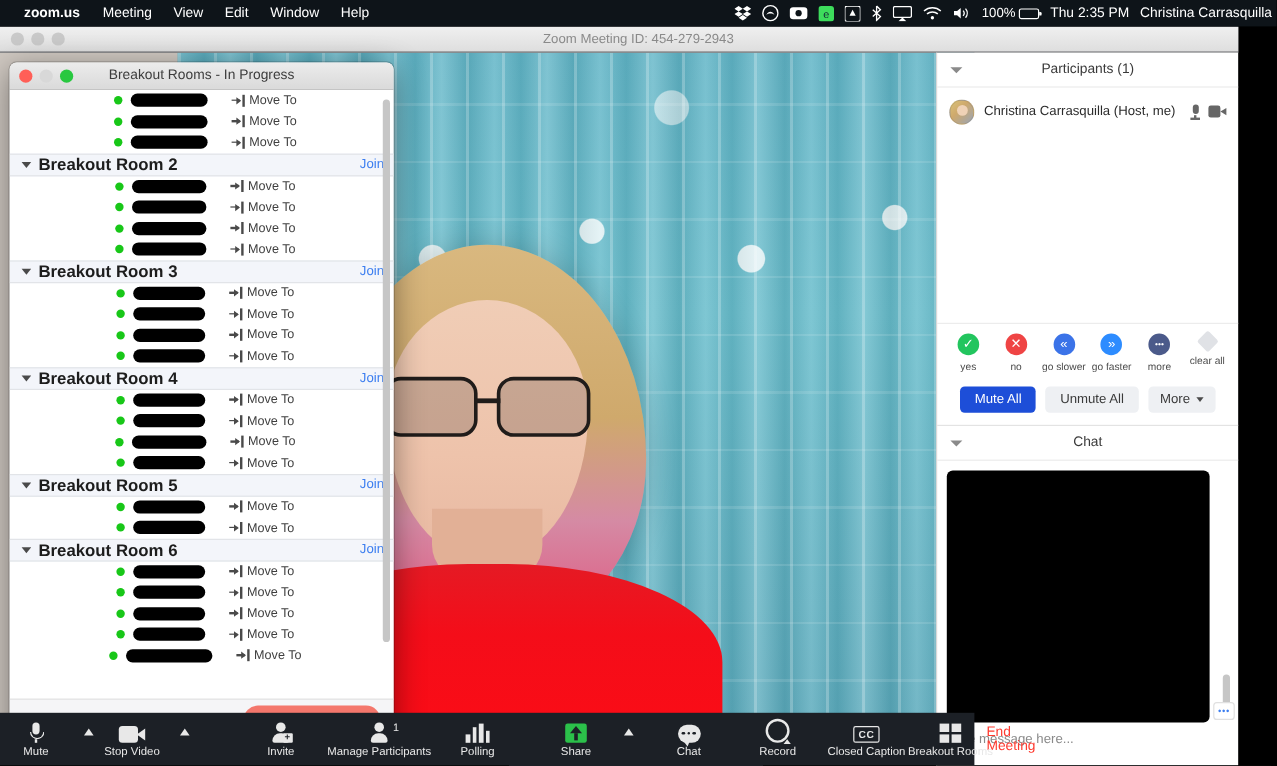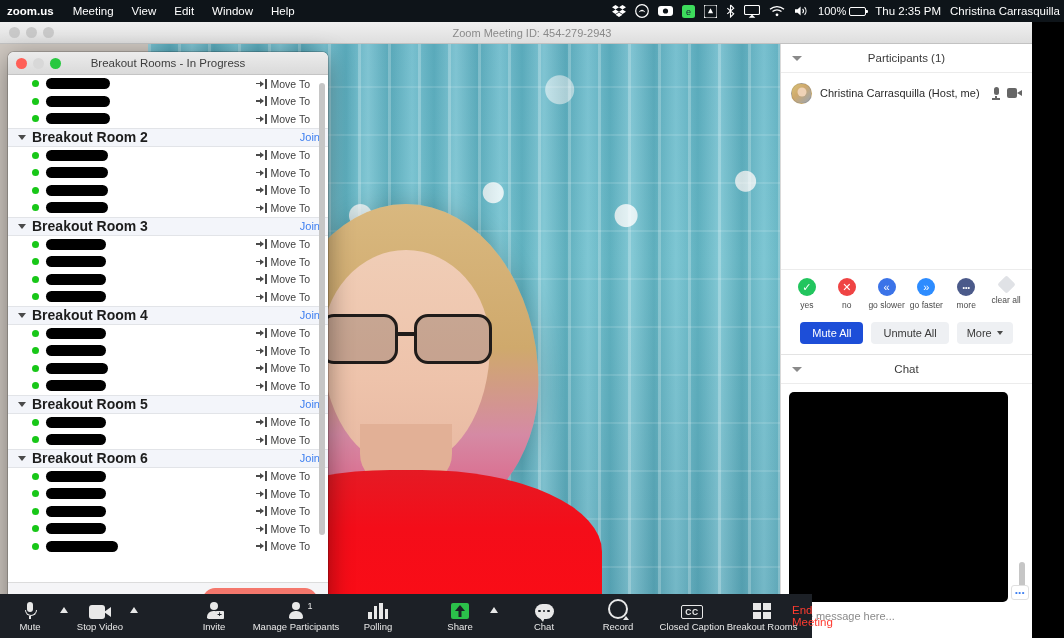--- a/index.html
+++ b/index.html
@@ -13,21 +13,21 @@
   #app { position: relative; width: 1064px; height: 638px; }
 
   
   .menubar {
     position: absolute; top: 0; left: 0; width: 1064px; height: 22px;
     background: #0e1419; display: flex; align-items: center;
     color: #fff; font-size: 11.5px; z-index: 60;
   }
   .menubar .apple-left { display: flex; align-items: center; }
   .menubar .mb-item { padding: 0 9px; white-space: nowrap; }
-  .menubar .mb-brand { font-weight: bold; padding-left: 7px; padding-right: 10px; }
+  .menubar .mb-brand { font-weight: bold; padding-left: 20px; padding-right: 10px; }
   .menubar .spacer { flex: 1; }
   .menubar .mb-right { display: flex; align-items: center; padding-right: 4px; }
   .menubar .mb-right > * { margin-left: 9px; }
   .mb-icon { display: inline-flex; align-items: center; justify-content: center; height: 14px; }
   .mb-time { font-size: 11.5px; }
   .mb-user { font-size: 11.5px; }
   .batt {
     display: inline-flex; align-items: center; font-size: 11px;
   }
   .batt-body {
@@ -193,21 +193,21 @@
   }
   .room-header-left { display: flex; align-items: center; gap: 6px; }
   .tri {
     width: 0; height: 0;
     border-left: 4px solid transparent; border-right: 4px solid transparent;
     border-top: 5px solid #4a4a4a;
   }
   .room-name { font-size: 14px; font-weight: bold; color: #1d1d1d; }
   .join-link { font-size: 11px; color: #3c7ef0; }
   .pt-row {
-    display: flex; align-items: center; justify-content: space-between;
+    display: flex; align-items: center; justify-content: center;
     height: 17.5px; padding: 0 18px 0 24px; box-sizing: border-box; gap: 20px;
   }
   .pt-left { display: flex; align-items: center; gap: 7px; }
   .dot { width: 7px; height: 7px; border-radius: 50%; background: #18c718; flex: none; }
   .redact { height: 11px; border-radius: 6px; background: #000; }
   .moveto { display: flex; align-items: center; gap: 4px; }
   .moveto-icon {
     position: relative; width: 11px; height: 10px;
   }
   .moveto-icon .bar {
@@ -337,21 +337,21 @@
     position: absolute; left: 8px; right: 8px; bottom: 6px; height: 22px;
     display: flex; align-items: flex-start;
   }
   .chat-input .ph { font-size: 11px; color: #8a8a8a; }
 
   
   .toolbar {
     position: absolute; left: 0; bottom: 0; width: 812px; height: 44px;
     background: #1c2026; display: flex; align-items: center; z-index: 40;
   }
-  .tb-group { display: flex; align-items: center; }
+  .tb-group { display: flex; align-items: center; gap: 10px; }
   .tb-item {
     display: flex; flex-direction: column; align-items: center; justify-content: center;
     color: #e8e8e8; min-width: 48px; padding: 0 6px; gap: 2px; position: relative;
   }
   .tb-label { font-size: 9.5px; white-space: nowrap; }
   .tb-icon { height: 18px; display: flex; align-items: flex-end; justify-content: center; }
   .tb-caret {
     width: 0; height: 0; border-left: 4.5px solid transparent;
     border-right: 4.5px solid transparent; border-bottom: 6px solid #e8e8e8;
     margin: 0 2px 12px 0; align-self: center;

